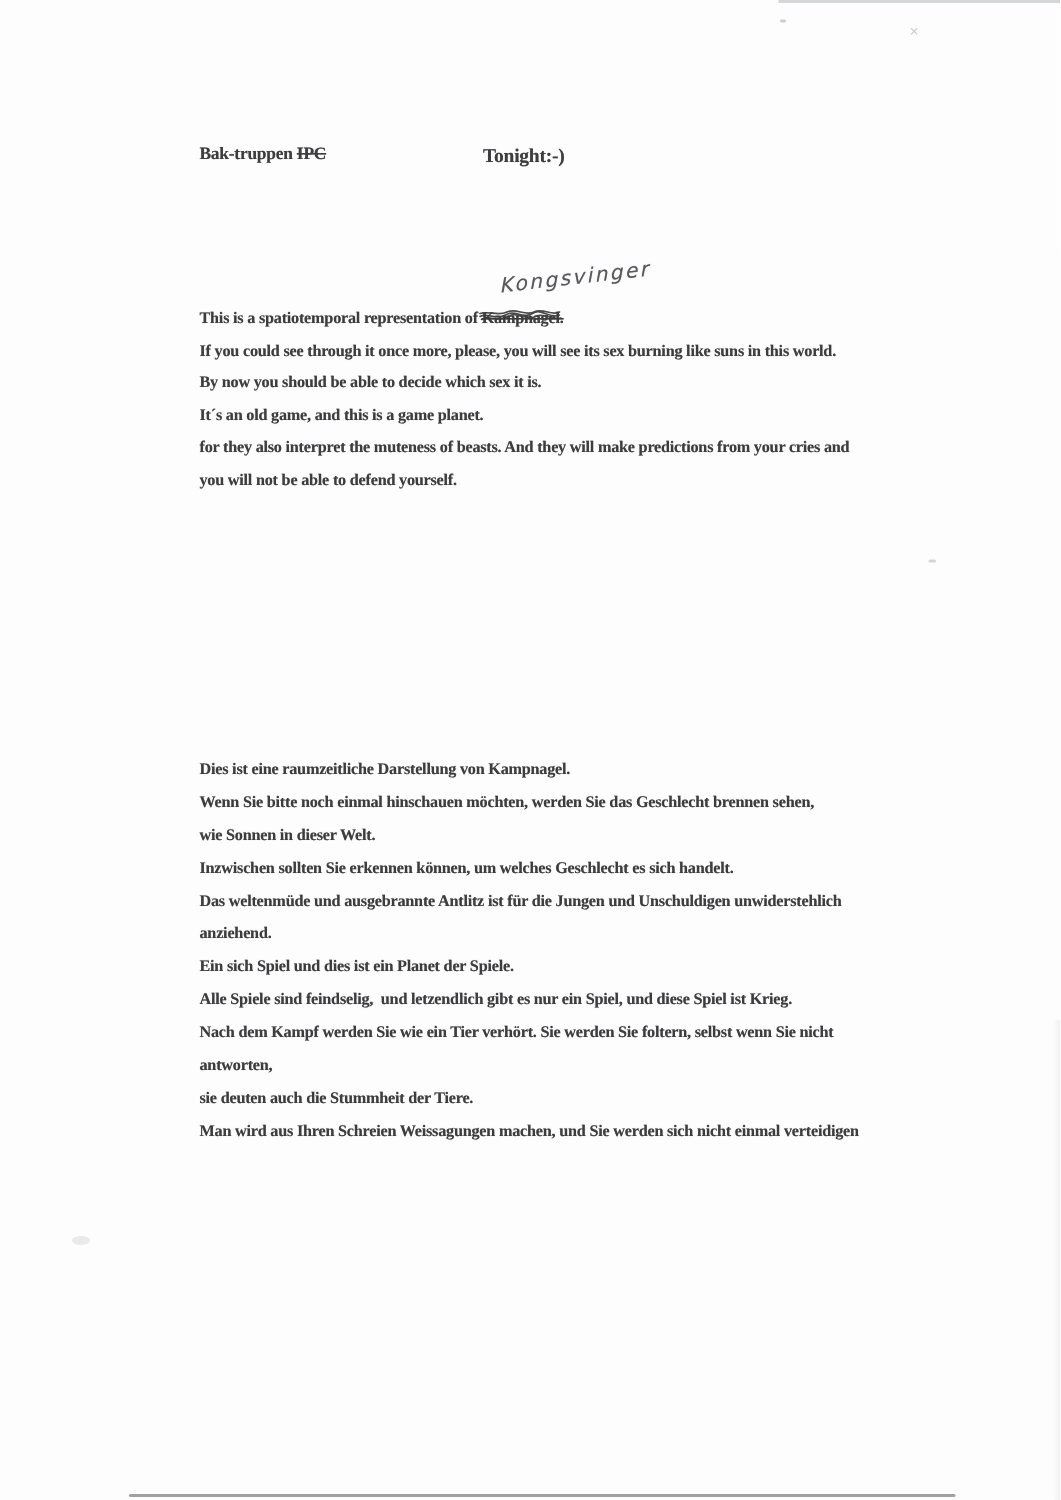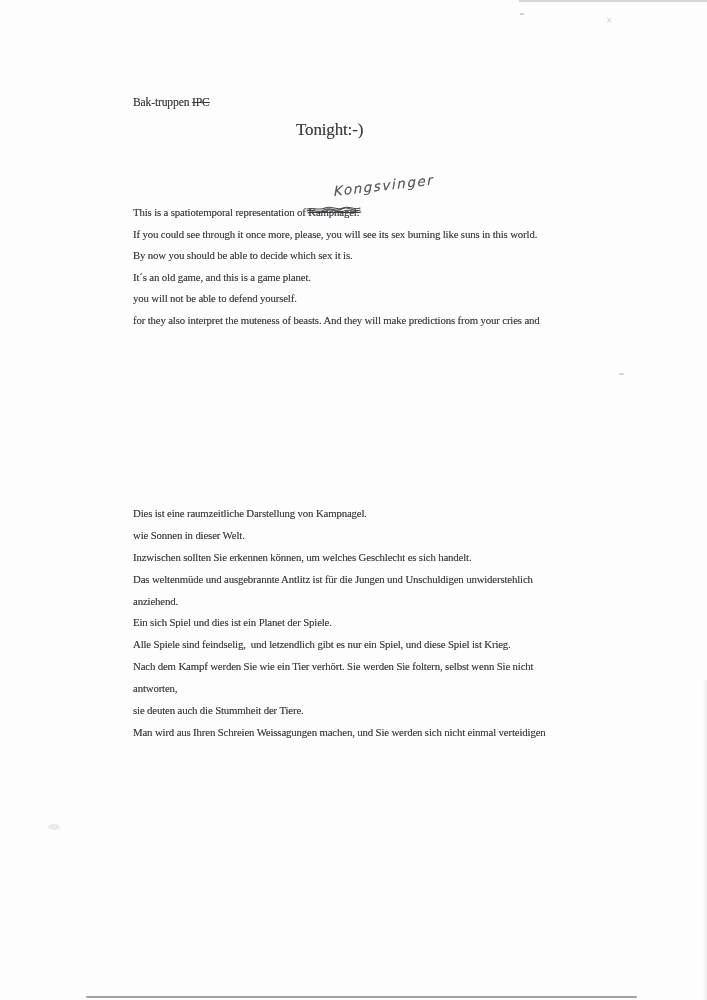--- a/index.html
+++ b/index.html
@@ -9,23 +9,24 @@
     background:#fdfdfd;
     overflow:hidden;
     font-family:"Liberation Serif","DejaVu Serif",serif;
     color:#3d3d40;
   }
   .typed{
     font-size:10.8px;
     letter-spacing:-0.15px;
     text-shadow:0 0 0.45px rgba(61,61,64,0.55);
     white-space:pre;
+    font-weight:bold;
   }
   #header-line{position:absolute;left:133px;top:96px;font-size:11.6px;}
-  #tonight-note{position:absolute;left:296px;top:96px;font-size:17px;margin-top:24px;}
+  #tonight-note{position:absolute;left:322px;top:96px;font-size:13px;}
   .struck{text-decoration:line-through;text-decoration-thickness:1px;}
   #english-paragraph{position:absolute;left:133px;top:202px;width:520px;}
   #english-paragraph .text-line{line-height:21.5px;height:21.5px;}
   #german-paragraph{position:absolute;left:133px;top:503px;width:520px;}
   #german-paragraph .text-line{line-height:21.9px;height:21.9px;}
   .struck-word{position:relative;display:inline-block;}
   .scribble-svg{position:absolute;left:-2px;top:3px;pointer-events:none;}
   #handwritten-insertion{
     position:absolute;left:334px;top:183px;
     font-family:"DejaVu Sans",sans-serif;
@@ -64,26 +65,27 @@
     <div class="typed text-line"><span>This is a spatiotemporal representation of </span><span class="struck-word"><span class="struck">Kampnagel.</span><svg class="scribble-svg" width="56" height="12" viewBox="0 0 56 12">
             <g fill="none" stroke="#3c3c40" stroke-width="1.1" stroke-linecap="round" opacity="0.92">
               <path d="M1,6 C6,3 12,9 18,5 S30,8 36,4 S48,8 54,5"></path>
               <path d="M2,8 C8,5 14,10 20,6 S32,9 38,6 S50,9 55,7"></path>
               <path d="M1,4 C7,2 13,6 19,3 S31,6 37,3 S49,6 54,3"></path>
             </g>
           </svg></span></div>
     <div class="typed text-line">If you could see through it once more, please, you will see its sex burning like suns in this world.</div>
     <div class="typed text-line">By now you should be able to decide which sex it is.</div>
     <div class="typed text-line">It´s an old game, and this is a game planet.</div>
+    <div class="typed text-line">for they also interpret the muteness of beasts. And they will make predictions from your cries and</div>
     <div class="typed text-line">you will not be able to defend yourself.</div>
-    <div class="typed text-line">for they also interpret the muteness of beasts. And they will make predictions from your cries and</div>
   </div>
 
   <div id="german-paragraph">
     <div class="typed text-line">Dies ist eine raumzeitliche Darstellung von Kampnagel.</div>
+    <div class="typed text-line">Wenn Sie bitte noch einmal hinschauen möchten, werden Sie das Geschlecht brennen sehen,</div>
     <div class="typed text-line">wie Sonnen in dieser Welt.</div>
     <div class="typed text-line">Inzwischen sollten Sie erkennen können, um welches Geschlecht es sich handelt.</div>
     <div class="typed text-line">Das weltenmüde und ausgebrannte Antlitz ist für die Jungen und Unschuldigen unwiderstehlich</div>
     <div class="typed text-line">anziehend.</div>
     <div class="typed text-line">Ein sich Spiel und dies ist ein Planet der Spiele.</div>
     <div class="typed text-line">Alle Spiele sind feindselig,  und letzendlich gibt es nur ein Spiel, und diese Spiel ist Krieg.</div>
     <div class="typed text-line">Nach dem Kampf werden Sie wie ein Tier verhört. Sie werden Sie foltern, selbst wenn Sie nicht</div>
     <div class="typed text-line">antworten,</div>
     <div class="typed text-line">sie deuten auch die Stummheit der Tiere.</div>
     <div class="typed text-line">Man wird aus Ihren Schreien Weissagungen machen, und Sie werden sich nicht einmal verteidigen</div>

